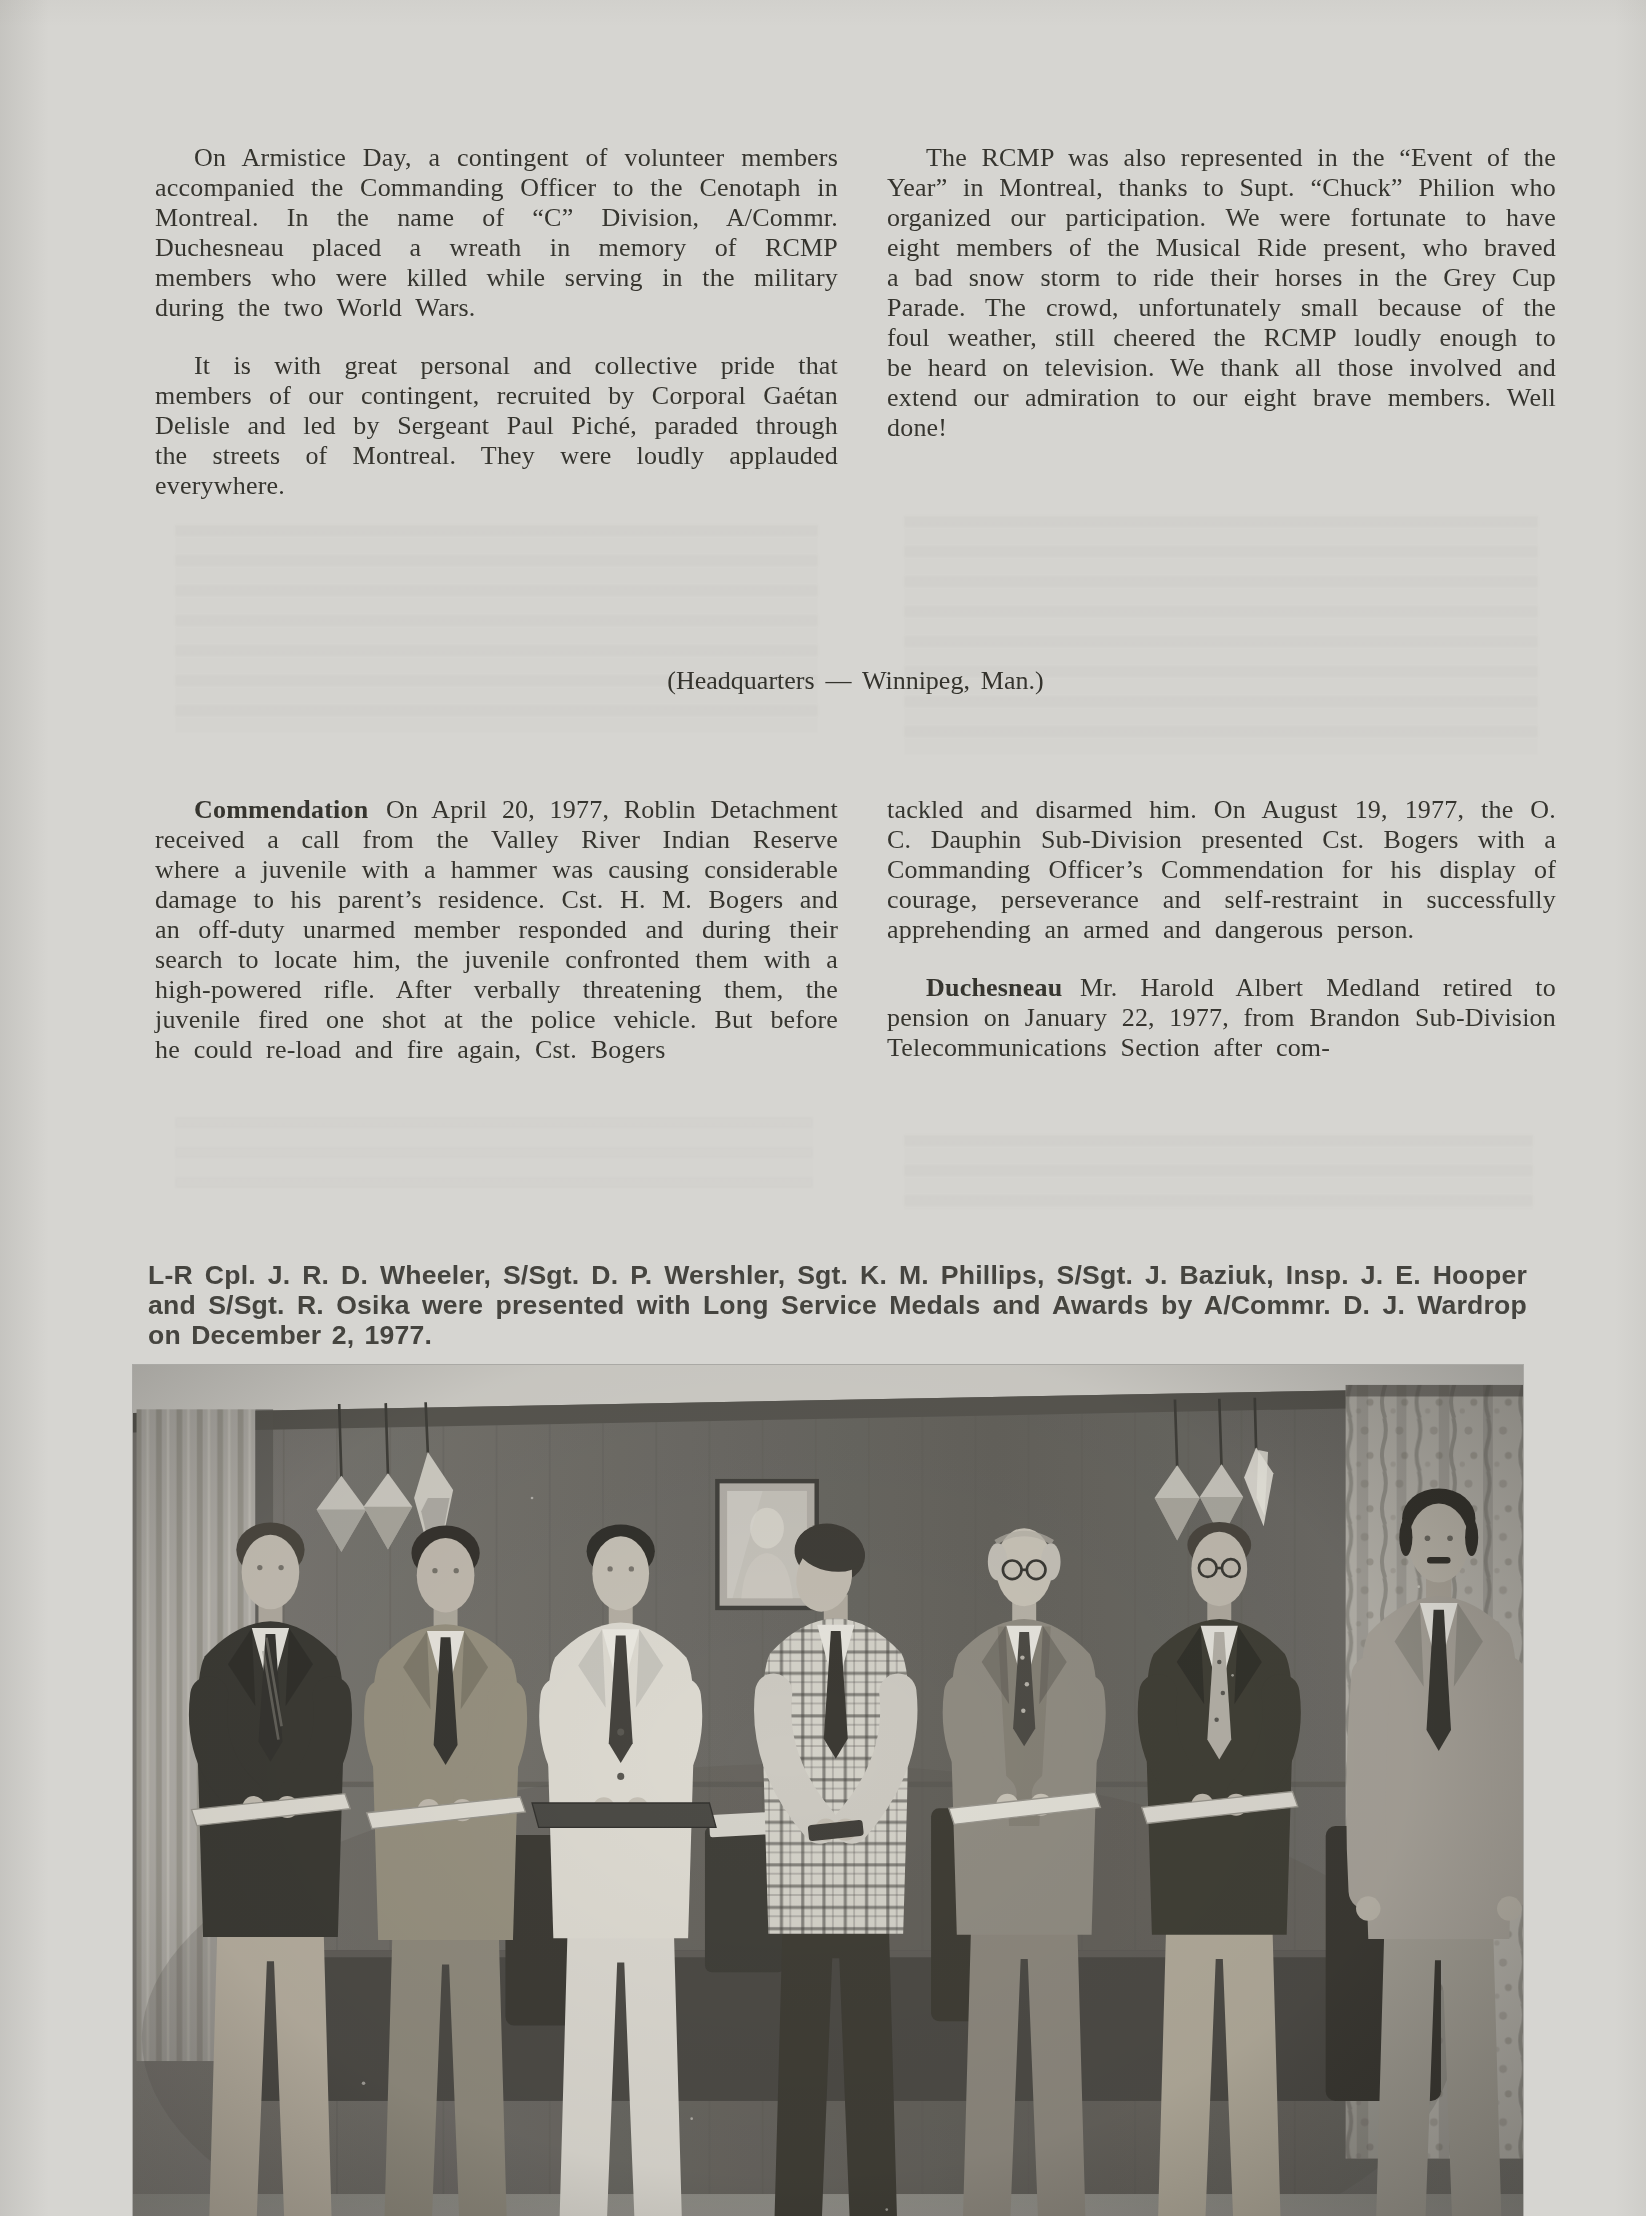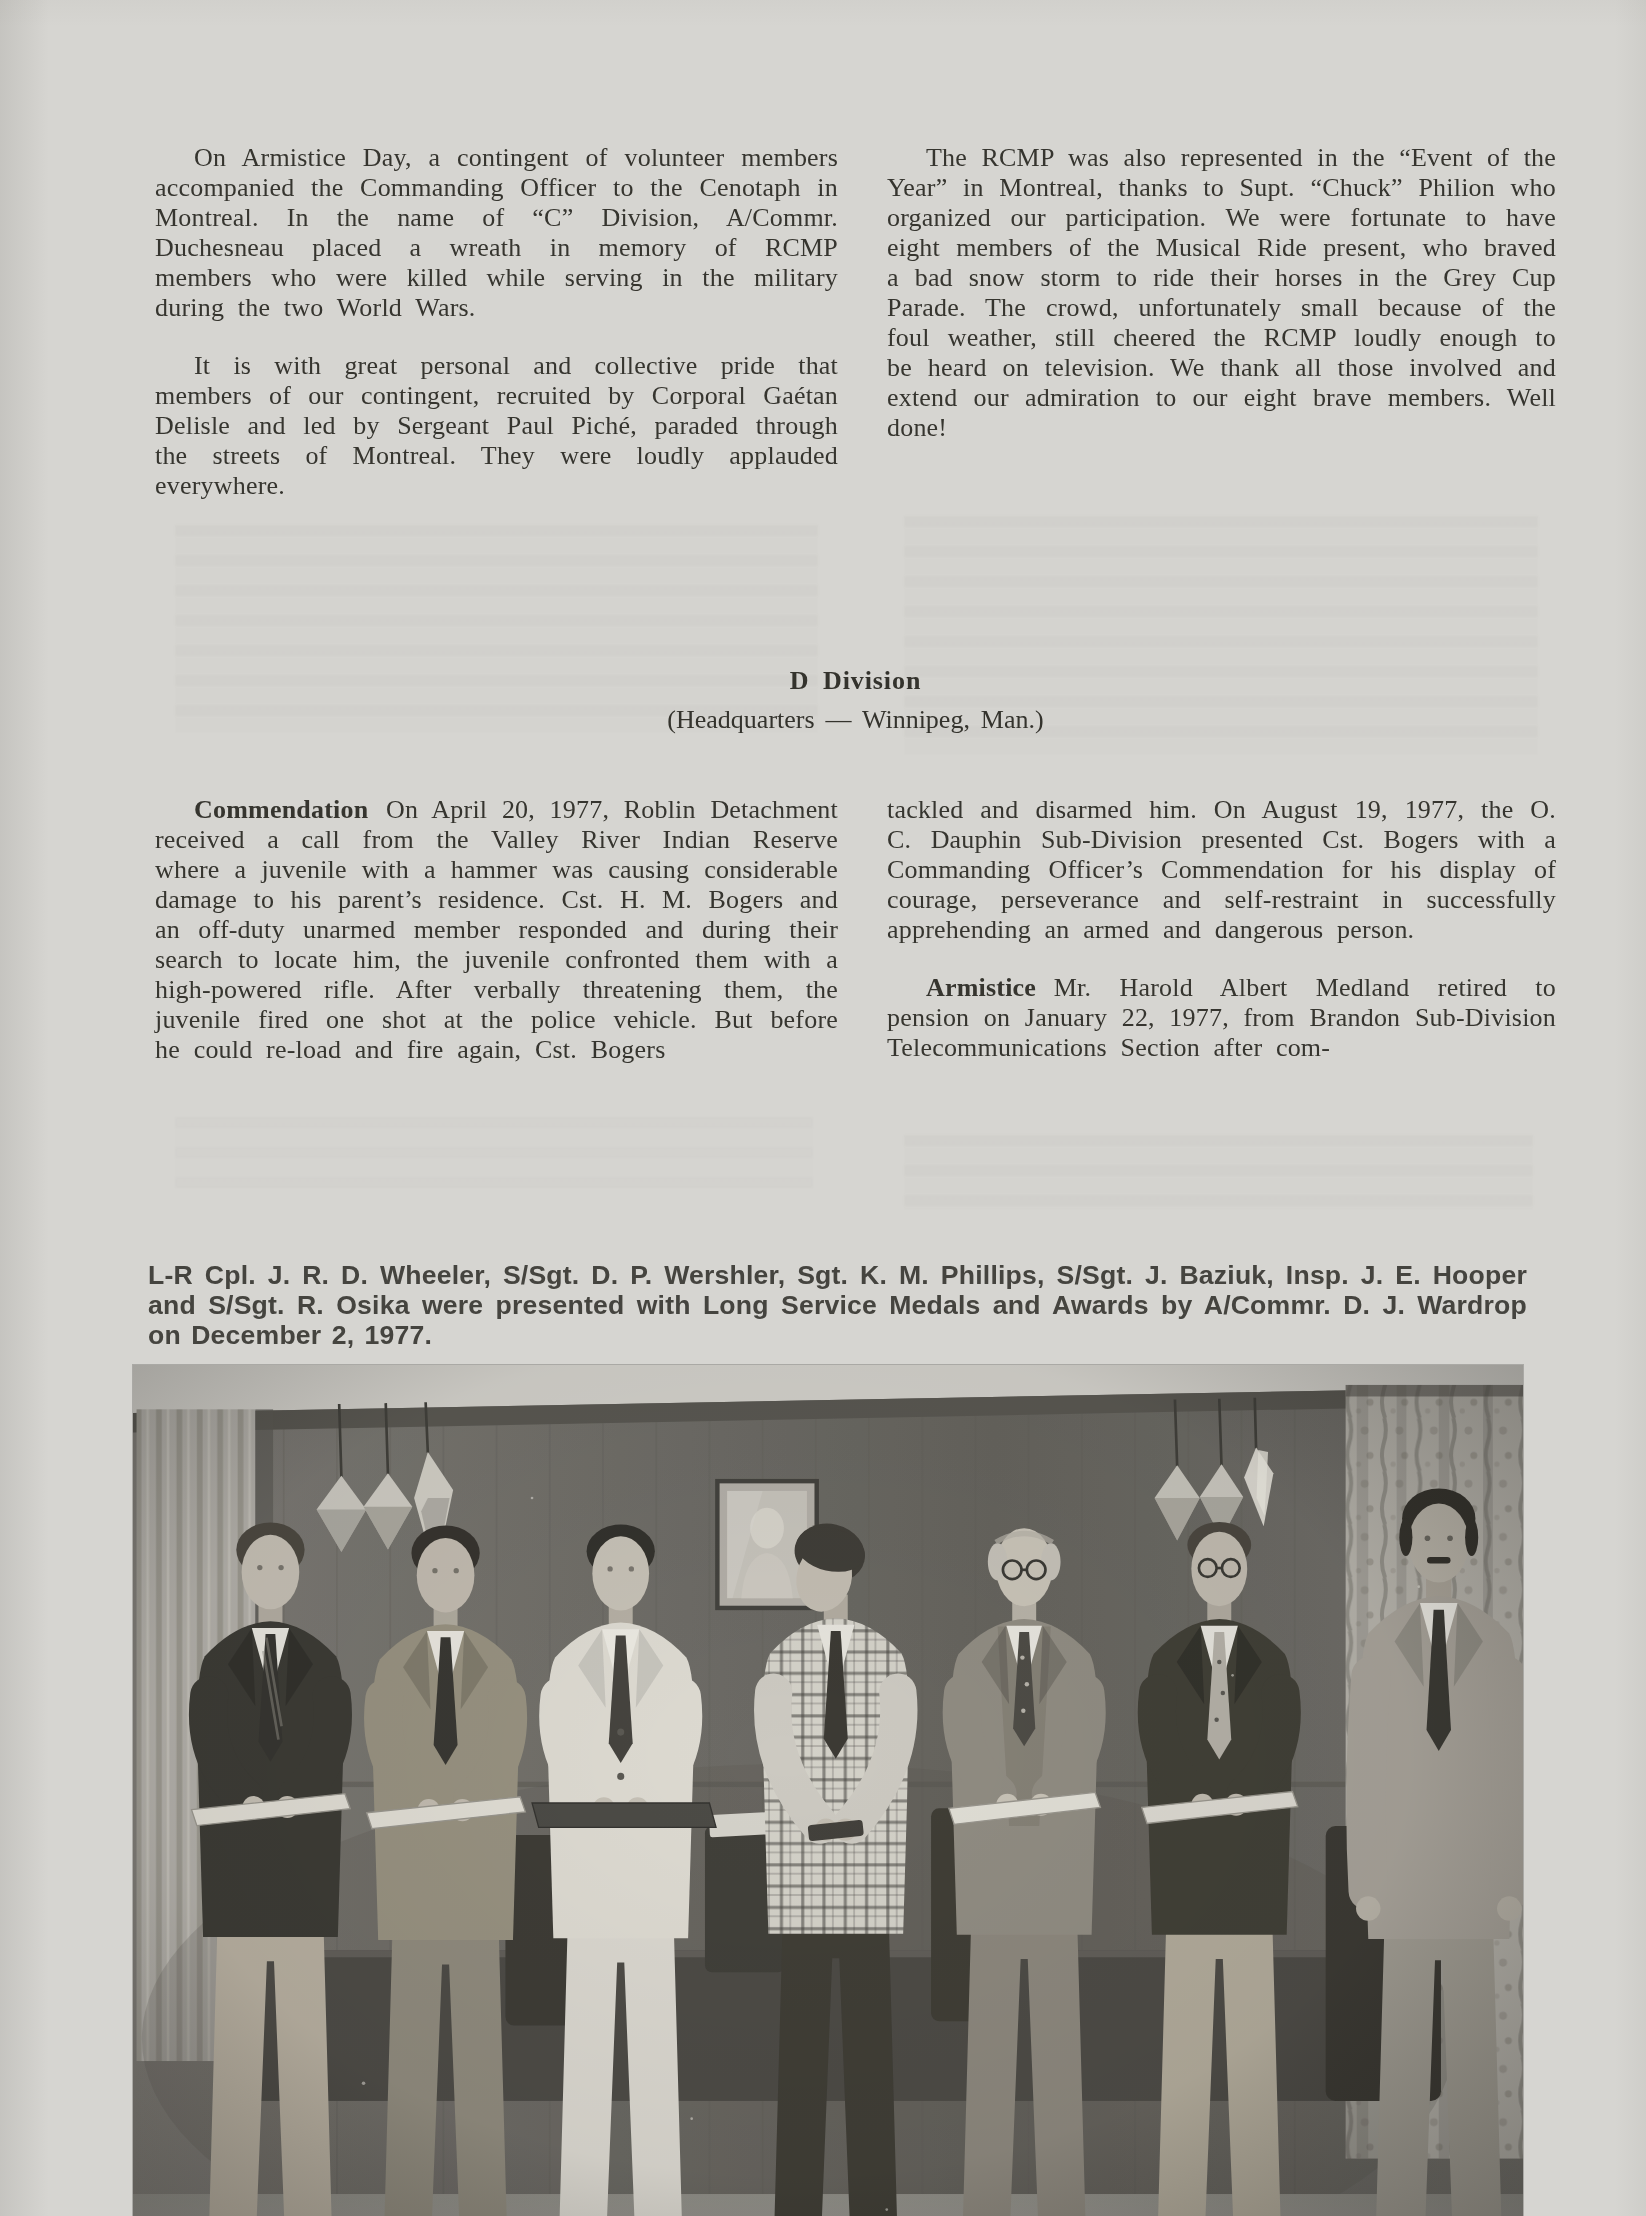--- a/index.html
+++ b/index.html
@@ -76,31 +76,30 @@
   <section class="col col-tl">
     <p class="body-par indent">On Armistice Day, a contingent of volunteer members accompanied the Commanding Officer to the Cenotaph in Montreal. In the name of “C” Division, A/Commr. Duchesneau placed a wreath in memory of RCMP members who were killed while serving in the military during the two World Wars.</p>
     <p class="body-par indent">It is with great personal and collective pride that members of our contingent, recruited by Corporal Gaétan Delisle and led by Sergeant Paul Piché, paraded through the streets of Montreal. They were loudly applauded everywhere.</p>
   </section>
 
   <section class="col col-tr">
     <p class="body-par indent">The RCMP was also represented in the “Event of the Year” in Montreal, thanks to Supt. “Chuck” Philion who organized our participation. We were fortunate to have eight members of the Musical Ride present, who braved a bad snow storm to ride their horses in the Grey Cup Parade. The crowd, unfortunately small because of the foul weather, still cheered the RCMP loudly enough to be heard on television. We thank all those involved and extend our admiration to our eight brave members. Well done!</p>
   </section>
 
   <header class="division-heading">
-    <div class="division-title">D Division</div>
     <div class="division-sub">(Headquarters — Winnipeg, Man.)</div>
   </header>
 
   <section class="col col-ml">
     <p class="body-par indent"><b class="lead">Commendation</b><span>On April 20, 1977, Roblin Detachment received a call from the Valley River Indian Reserve where a juvenile with a hammer was causing considerable damage to his parent’s residence. Cst. H. M. Bogers and an off-duty unarmed member responded and during their search to locate him, the juvenile confronted them with a high-powered rifle. After verbally threatening them, the juvenile fired one shot at the police vehicle. But before he could re-load and fire again, Cst. Bogers</span></p>
   </section>
 
   <section class="col col-mr">
     <p class="body-par">tackled and disarmed him. On August 19, 1977, the O. C. Dauphin Sub-Division presented Cst. Bogers with a Commanding Officer’s Commendation for his display of courage, perseverance and self-restraint in successfully apprehending an armed and dangerous person.</p>
-    <p class="body-par indent"><b class="lead">Armistice</b><span>Mr. Harold Albert Medland retired to pension on January 22, 1977, from Brandon Sub-Division Telecommunications Section after com-</span></p>
+    <p class="body-par indent"><b class="lead">Duchesneau</b><span>Mr. Harold Albert Medland retired to pension on January 22, 1977, from Brandon Sub-Division Telecommunications Section after com-</span></p>
   </section>
 
   <p class="caption">L-R Cpl. J. R. D. Wheeler, S/Sgt. D. P. Wershler, Sgt. K. M. Phillips, S/Sgt. J. Baziuk, Insp. J. E. Hooper and S/Sgt. R. Osika were presented with Long Service Medals and Awards by A/Commr. D. J. Wardrop on December 2, 1977.</p>
 
   <figure class="photo">
     <svg viewBox="0 0 3135 2100" preserveAspectRatio="none" role="img">
       <defs>
         <linearGradient id="wallG" x1="0" y1="0" x2="1" y2="0">
           <stop offset="0" stop-color="#7b7873"></stop>
           <stop offset="0.35" stop-color="#6b6964"></stop>

